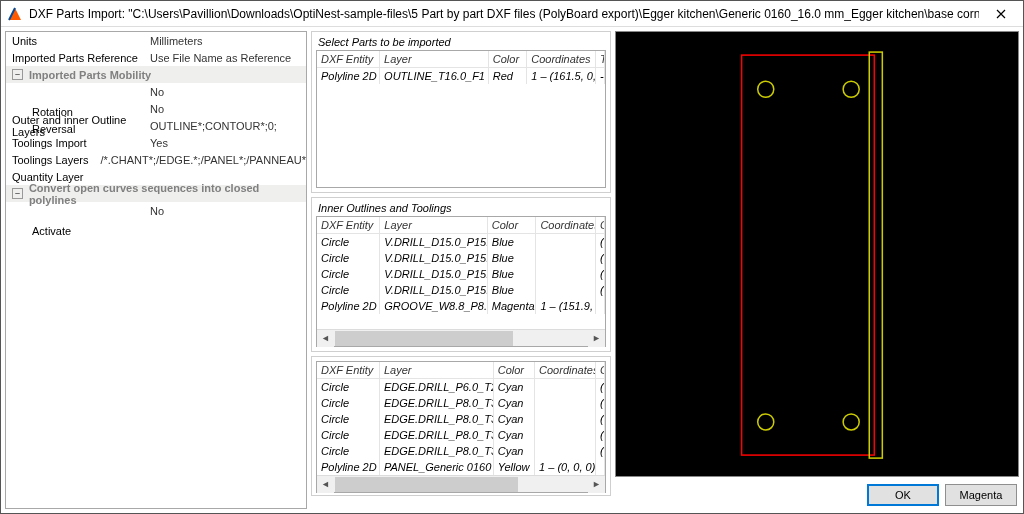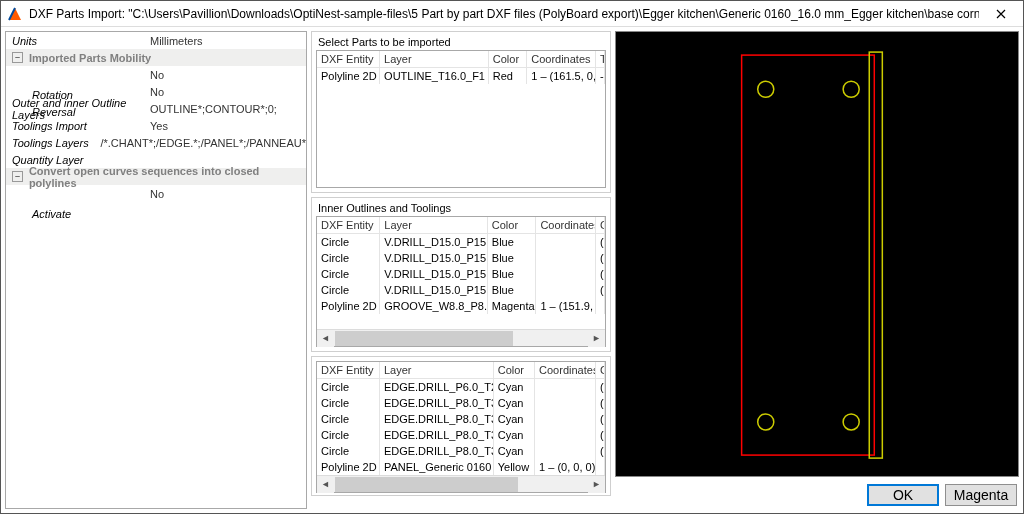--- a/index.html
+++ b/index.html
@@ -6,43 +6,43 @@
     body { margin:0; padding:0; font-family: "Segoe UI", Tahoma, sans-serif; font-size:11px; background:#fff; color:#000; }
     .window { width:1024px; height:514px; display:flex; flex-direction:column; border:1px solid #555; background:#fff; }
     .titlebar { height:26px; background:#fff; display:flex; align-items:center; border-bottom:1px solid #ddd; padding:0 0 0 6px; }
     .title-icon { width:16px; height:16px; display:flex; align-items:center; justify-content:center; margin-right:6px; font-weight:bold; font-size:14px; }
     .title-text { flex:1; font-size:12px; white-space:nowrap; overflow:hidden; }
     .close-btn { width:44px; height:26px; display:flex; align-items:center; justify-content:center; }
     .close-btn svg { width:10px; height:10px; }
     .body { flex:1; display:flex; gap:4px; padding:4px; overflow:hidden; }
     .left-panel { width:302px; border:1px solid #a8a8a8; background:#fff; display:flex; flex-direction:column; }
     .prop-row { display:flex; height:17px; align-items:center; }
-    .prop-label { width:138px; padding-left:6px; color:#000;font-style:italic; }
+    .prop-label { width:138px; padding-left:6px; color:#000; }
     .prop-label.indent { padding-left:26px;margin-top:40px; }
     .prop-value { flex:1; padding-left:6px; color:#333; }
     .prop-section { background:#efefee; color:#808080; font-weight:bold; display:flex; align-items:center; height:17px; padding-left:6px;}
     .prop-section .toggle { margin-right:6px; width:11px; height:11px; border:1px solid #999; font-size:9px; display:inline-flex; align-items:center; justify-content:center; color:#666; line-height:1; }
-    .middle-panel { width:300px; display:flex; flex-direction:column; gap:4px; }
+    .middle-panel { width:300px; display:flex; flex-direction:column; gap:4px;font-style:italic; }
     .group { border:1px solid #cfcfcf; padding:4px 4px 4px 4px; }
     .group-title { font-size:11px; margin-bottom:2px; padding-left:2px; }
     .table { border:1px solid #a8a8a8; }
     .thead { display:flex; background:#fff; border-bottom:1px solid #e4e4e4; }
     .th,.td { padding:2px 4px; border-right:1px solid #e4e4e4; font-size:11px; white-space:nowrap; overflow:hidden; }
     .th { color:#333; }
     .trow { display:flex; }
     .table-body { overflow:hidden; }
     .hscroll { height:17px; background:#f0f0f0; border-top:1px solid #dcdcdc; display:flex; align-items:center; }
     .hscroll .arrow, .hscroll .arrowr { width:17px; height:17px; display:flex; align-items:center; justify-content:center; font-size:9px; color:#555; background:#f0f0f0;}
     .hscroll .track { flex:1; height:17px; position:relative; }
     .hscroll .thumb { position:absolute; height:15px; top:1px; left:1px; background:#cdcdcd; }
     .right-panel { flex:1; display:flex; flex-direction:column; }
     .viewport { flex:1; background:#000; border:1px solid #888; position:relative; }
     .viewport svg { width:100%; height:100%; }
     .button-row { height:34px; display:flex; align-items:center; justify-content:flex-end; gap:6px; padding:4px 2px 0 0; }
-    .btn { min-width:72px; height:22px; border:1px solid #8f8f8f; background:#e1e1e1; font-size:14px; display:flex; align-items:center; justify-content:center; }
+    .btn { min-width:72px; height:22px; border:1px solid #8f8f8f; background:#e1e1e1; font-size:11px; display:flex; align-items:center; justify-content:center; }
     .btn.default { border:1px solid #0078d7; box-shadow:inset 0 0 0 1px #0078d7; }
     
     .t1 .c0{width:66px}.t1 .c1{width:114px}.t1 .c2{width:40px}.t1 .c3{width:72px}.t1 .c4{flex:1;text-align:right}
     .t2 .c0{width:68px}.t2 .c1{width:116px}.t2 .c2{width:52px}.t2 .c3{width:64px}.t2 .c4{flex:1}
     .t3 .c0{width:64px}.t3 .c1{width:116px}.t3 .c2{width:42px}.t3 .c3{width:62px}.t3 .c4{flex:1}
     .t2box { height:155px; display:flex; flex-direction:column; }
     .t3box { height:140px; display:flex; flex-direction:column;}
     .t1box { height:162px; display:flex; flex-direction:column;}
     .flexfill{flex:1}
   </style>
@@ -64,20 +64,24 @@
         </svg>
     </div>
   </div>
   <div class="body">
 
     <div class="left-panel">
       <div class="prop-row">
           <div class="prop-label">Units</div>
           <div class="prop-value">Millimeters</div>
         </div>
+      <div class="prop-row">
+          <div class="prop-label">Imported Parts Reference</div>
+          <div class="prop-value">Use File Name as Reference</div>
+        </div>
       <div class="prop-section">
           <span class="toggle">–</span>
           <span>Imported Parts Mobility</span>
         </div>
       <div class="prop-row">
           <div class="prop-label indent">Rotation</div>
           <div class="prop-value">No</div>
         </div>
       <div class="prop-row">
           <div class="prop-label indent">Reversal</div>

